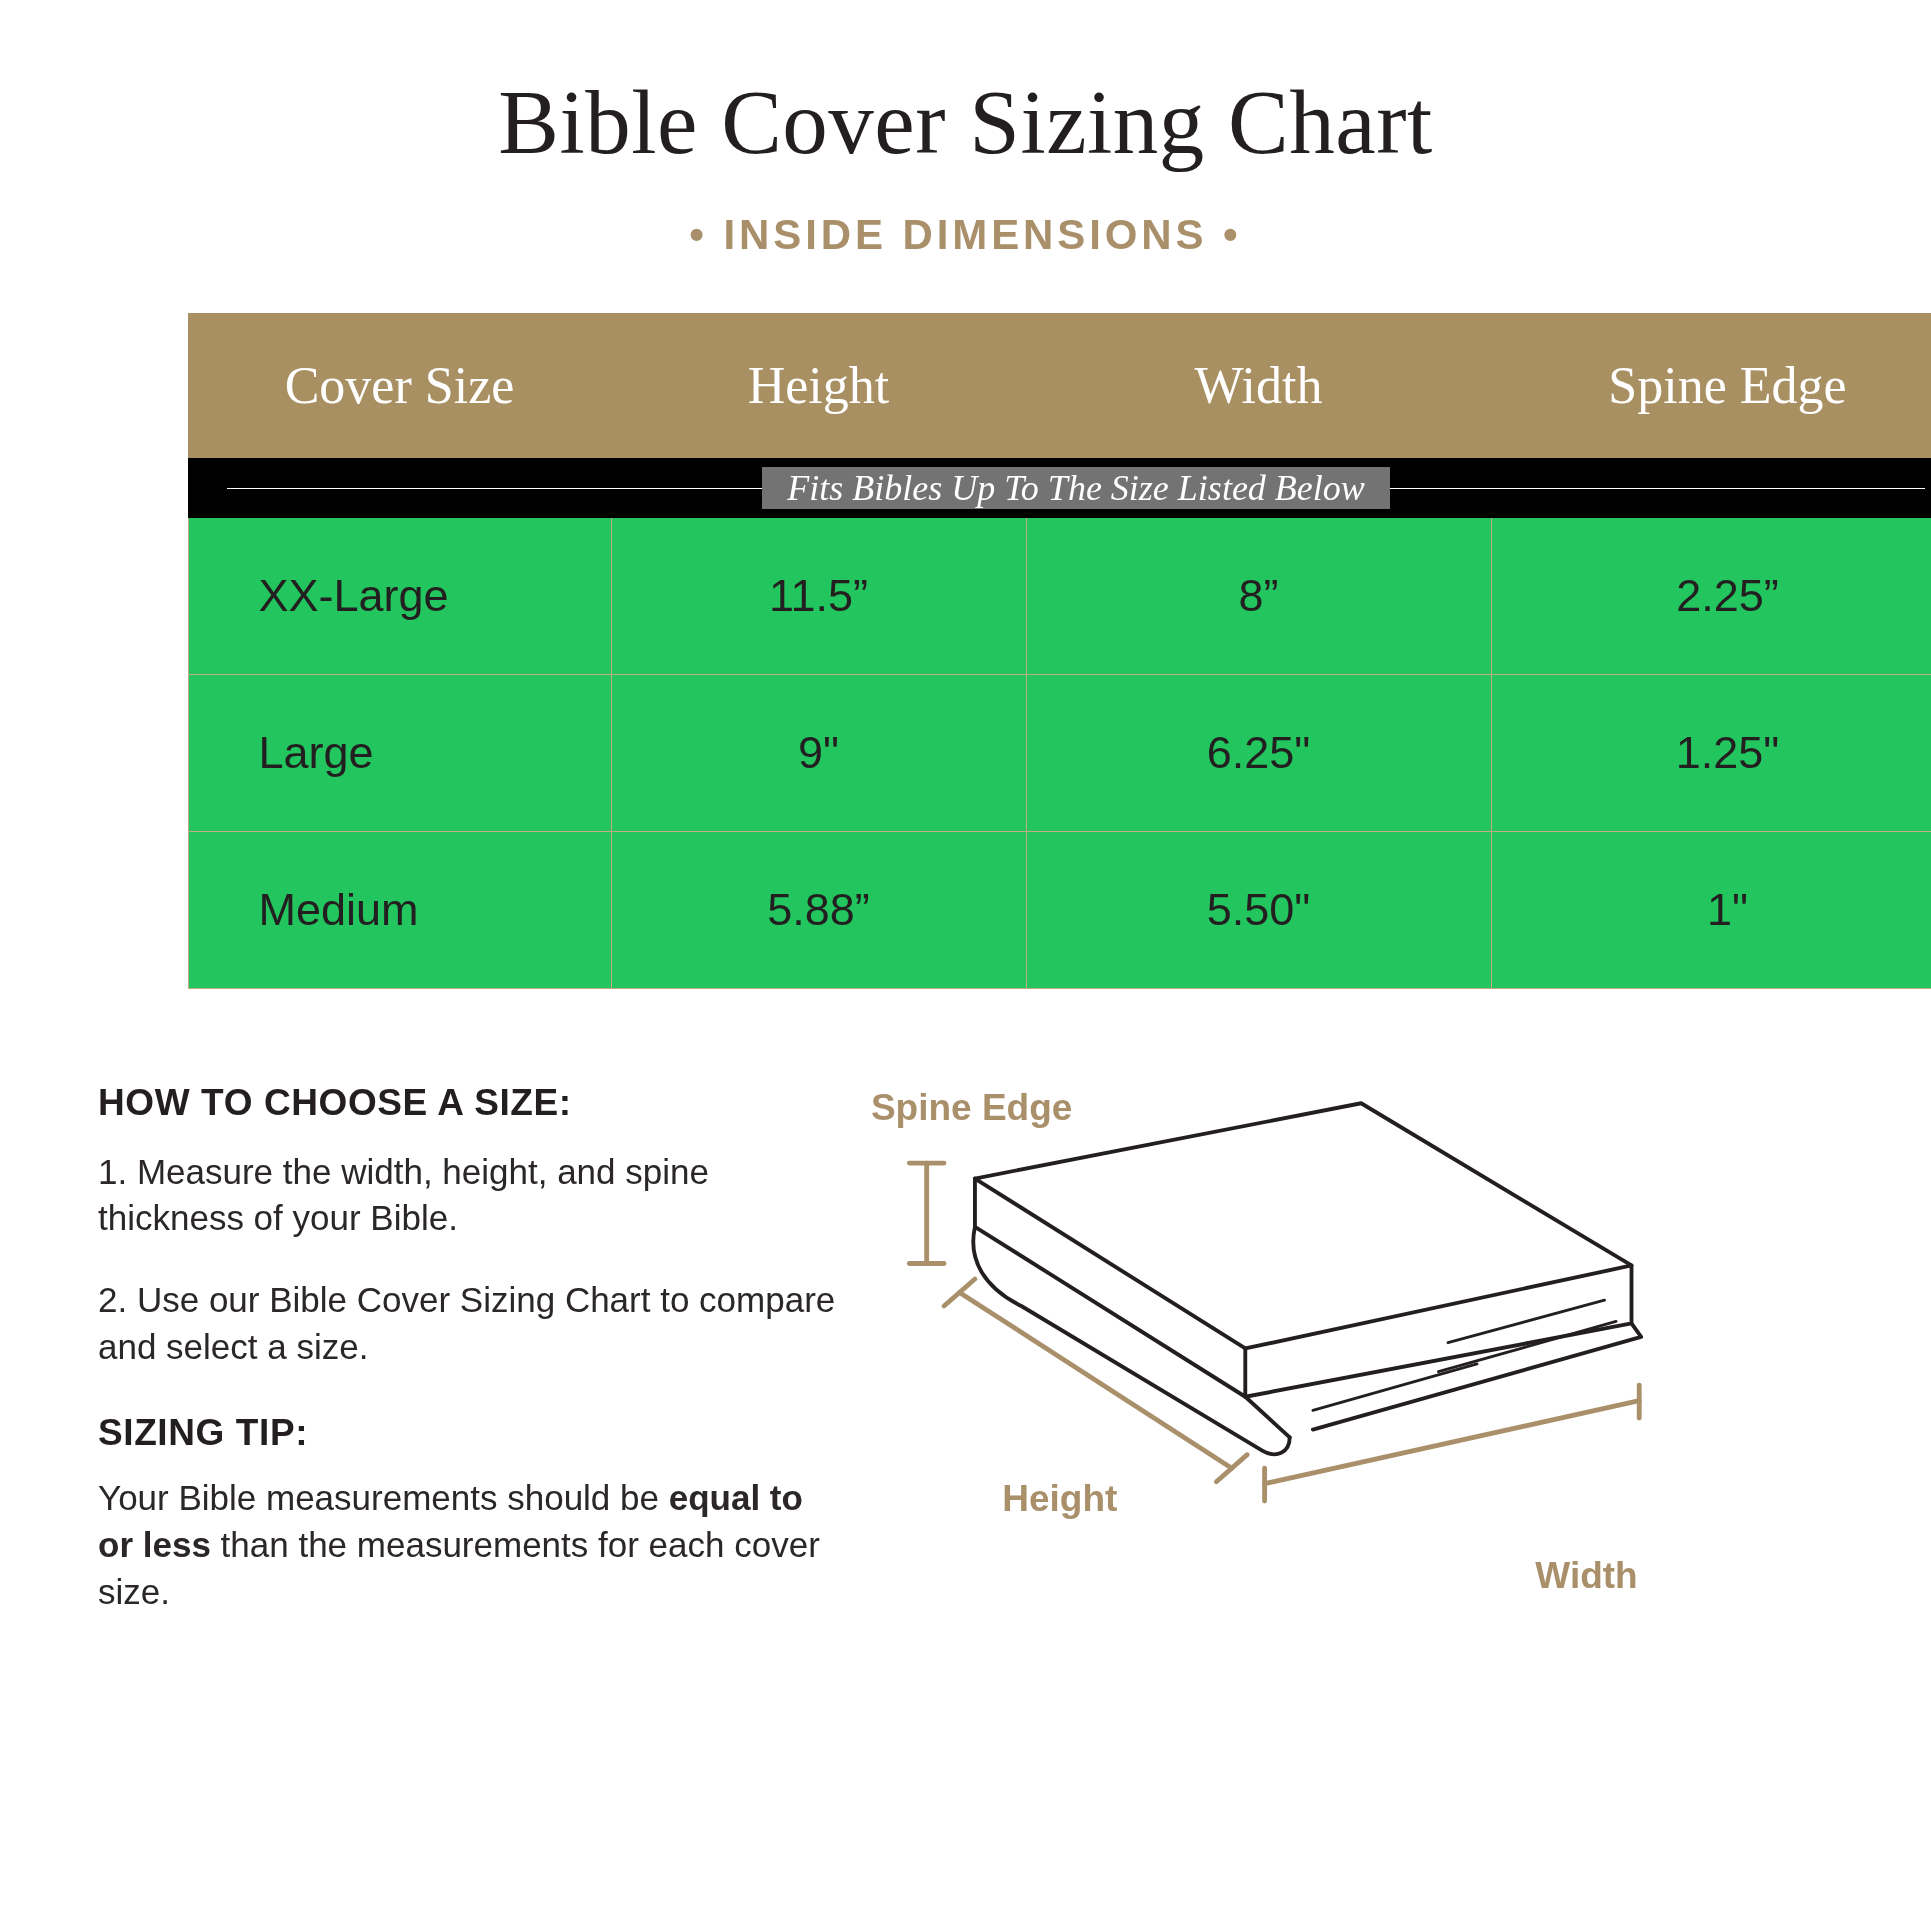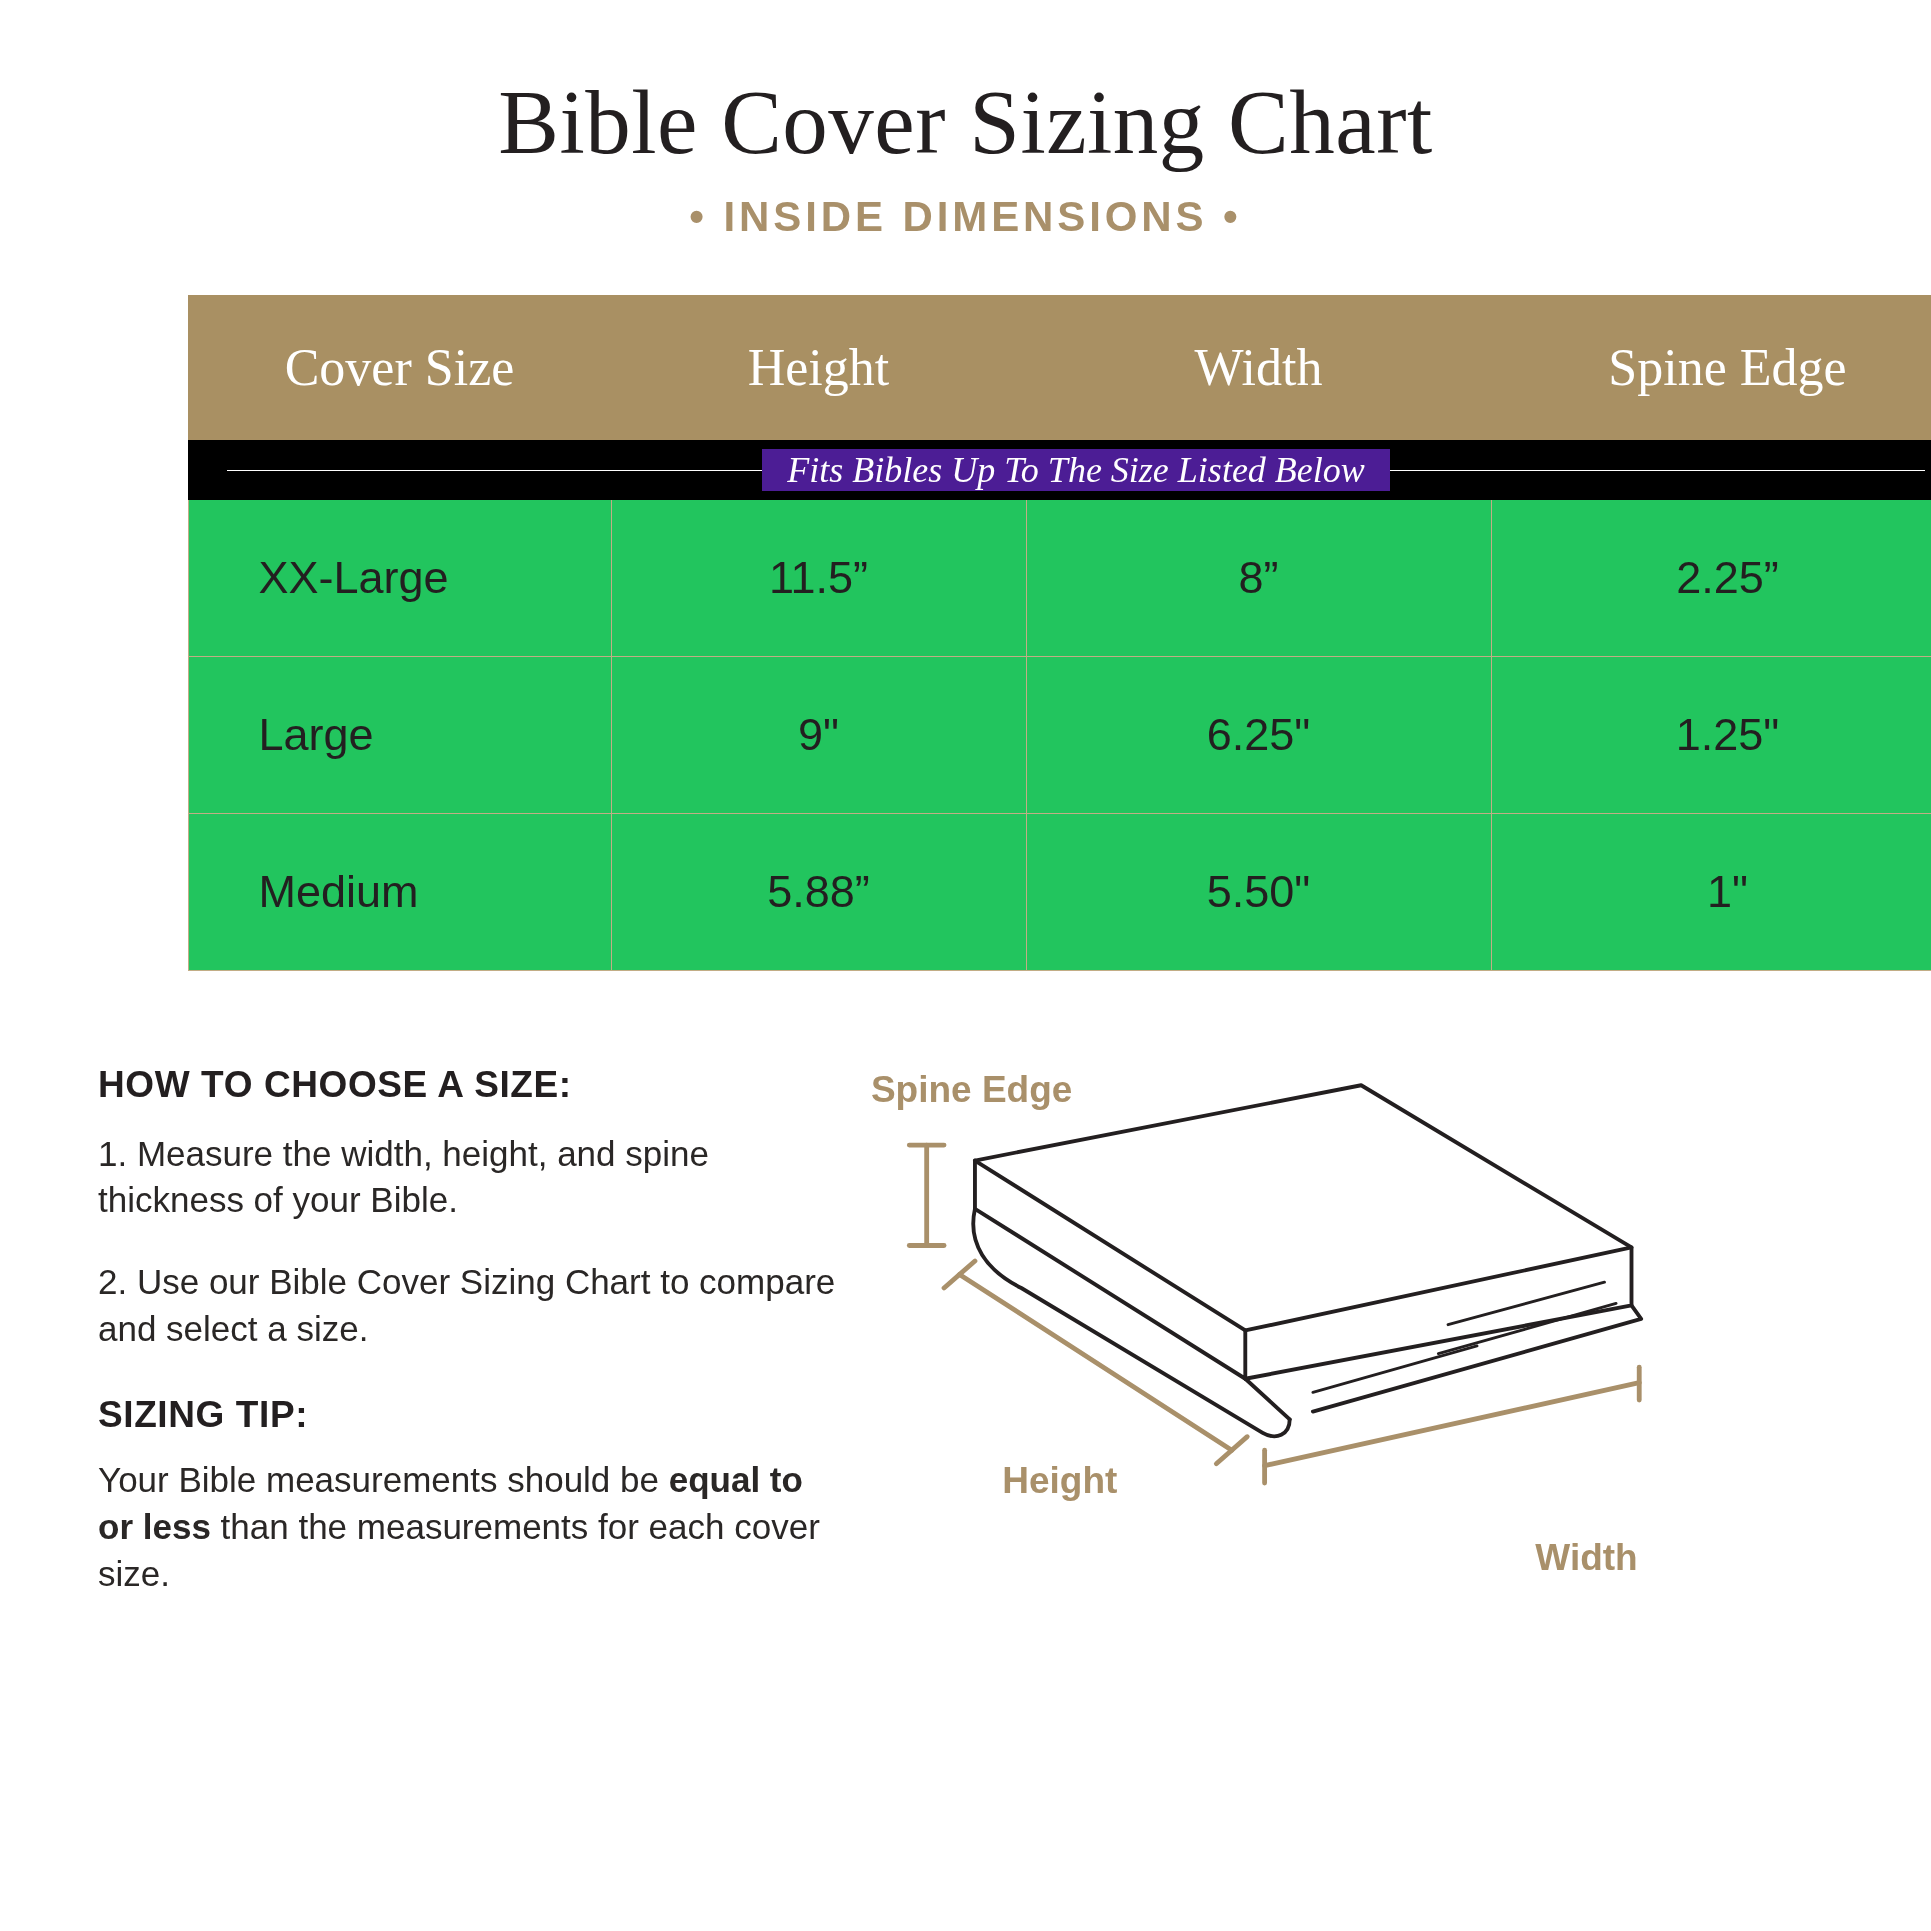--- a/index.html
+++ b/index.html
@@ -33,21 +33,21 @@
     padding-top: 75px;
     letter-spacing: 0.5px;
   }
   .subtitle {
     text-align: center;
     font-family: "Liberation Sans", sans-serif;
     font-size: 42px;
     letter-spacing: 3.9px;
     color: #a9906a;
     font-weight: bold;
-    margin-top: 22px;
+    margin-top: 40px;
   }
 
   
   .table-wrap {
     margin-top: 54px;
     width: 1556px;
     margin-left: auto;
     margin-right: auto;
   }
   table.sizing {
@@ -82,21 +82,21 @@
     height: 60px;
     display: flex;
     align-items: center;
     justify-content: center;
   }
   .band .band-text {
     color: #ffffff;
     font-family: "Liberation Serif", serif;
     font-style: italic;
     font-size: 36px;
-    background: #4c1d95;
+    background: #737373;
     padding: 0 25px;
     z-index: 2;
     white-space: nowrap;
   }
   .band .rule {
     position: absolute;
     left: 39px;
     right: 39px;
     top: 50%;
     height: 1.9px;

